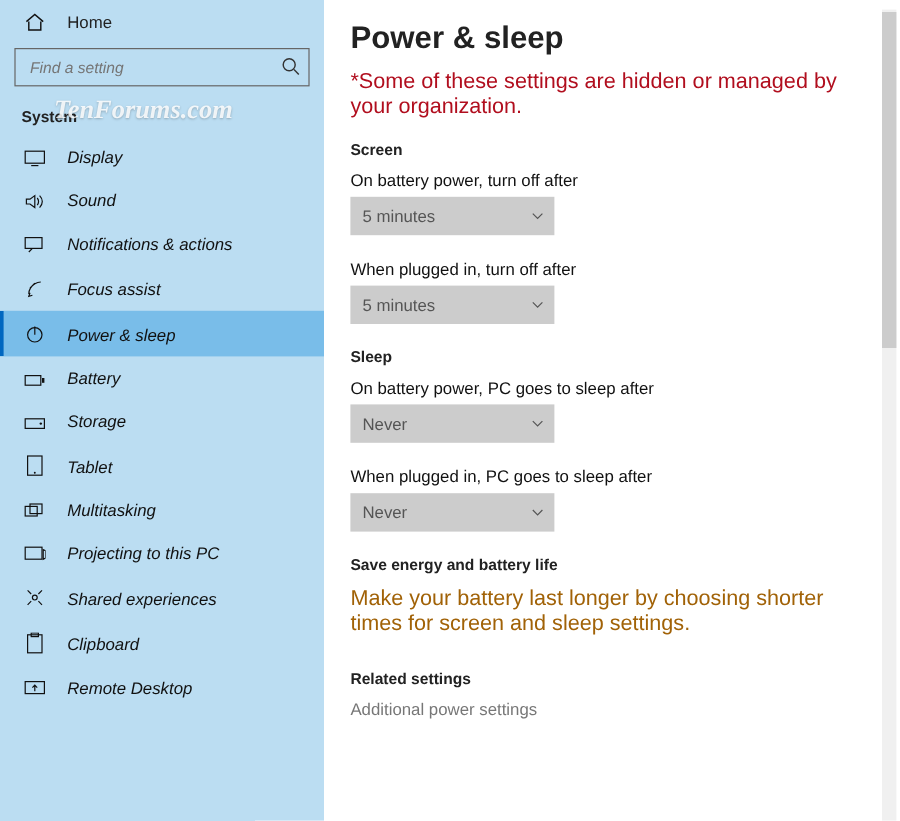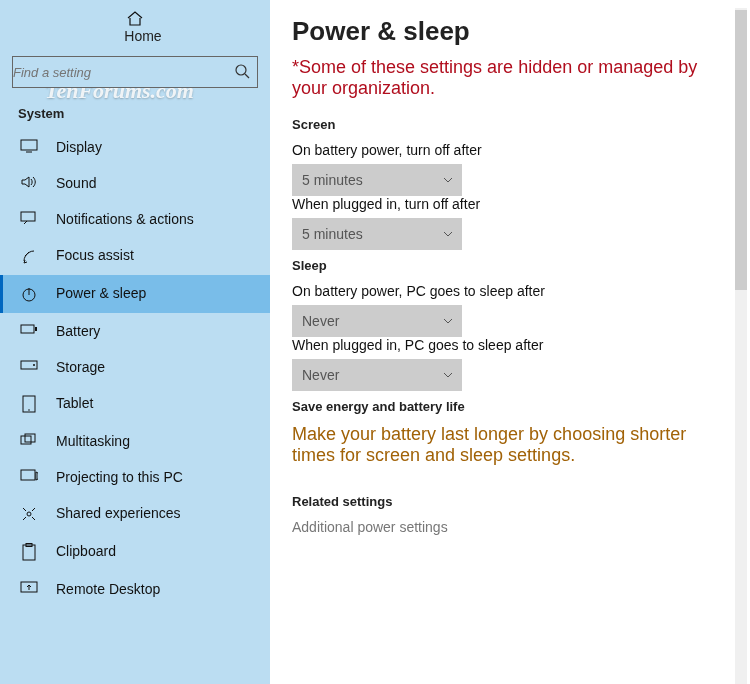--- a/index.html
+++ b/index.html
@@ -27,50 +27,51 @@
   .titlebar .title { margin-left: 12px; font-size: 13px; color: #000; }
   .win-controls { margin-left: auto; display: flex; background:#fff; height:100%; align-items:stretch; }
   .win-btn { width: 46px; display:flex; align-items:center; justify-content:center; }
   .win-btn svg { stroke:#111; }
 
   
   .body { flex: 1; display: flex; min-height: 0; }
 
   
   .sidebar { width: 270px; background: #bbddf2; display:flex; flex-direction:column; overflow:hidden;}
-  .home-row { display:flex; align-items:center; padding:10px 18px 6px 18px;flex-direction:column; }
+  .home-row { display:flex; align-items:flex-start; padding:10px 18px 6px 18px; }
   .home-row .icon { width:22px; display:flex; justify-content:center;}
   .home-row .label { margin-left:16px; font-size:14px;}
   .watermark { position:absolute; top:78px; left:45px; font-family:Georgia,"Times New Roman",serif; font-style:italic; font-size:22px; font-weight:bold; color:rgba(255,255,255,0.85); pointer-events:none; text-shadow:0 1px 2px rgba(0,0,0,0.25);}
   .search-wrap { margin:6px 12px 10px 12px; position:relative;}
   .search-box {
     width:100%; height:32px; border:1px solid #666; background:#bbddf2;
-    padding:4px 30px 4px 0; font-size:13px; color:#333; font-style:italic;
+    padding:4px 30px 4px 12px; font-size:13px; color:#333; font-style:italic;
   }
   .search-icon { position:absolute; right:8px; top:7px; }
   .section-label { padding:8px 18px 8px 18px; font-size:13px; font-weight:600;}
   .nav { list-style:none; flex:1; overflow-y:auto; }
   .nav-item {
-    display:flex; align-items:flex-start; padding:10px 18px;
-    font-size:14px; color:#111;
+    display:flex; align-items:flex-end; padding:10px 18px;
+    font-size:14px; color:#111;font-style:italic;
   }
   .nav-item .icon { width:22px; display:flex; justify-content:center; align-items:center;}
   .nav-item .label { margin-left:16px;}
   .nav-item.active { background:#79bde9; box-shadow: inset 3px 0 0 #0067c0; }
   
   
   .main { flex:1; display:flex; min-width:0; background:#fff;}
   .content { flex:1; padding:16px 22px 0 22px; overflow:hidden;}
   .page-title { font-size:26px; font-weight:600; margin-bottom:10px; }
   .managed-note { color:#b10e1e; font-size:18px; margin-bottom:18px;}
   .section-h { font-size:13px; font-weight:600; margin-top:8px; margin-bottom:10px;}
   .field-label { font-size:14px; color:#111; margin-bottom:6px;}
   .select {
     width:170px; height:32px; background:#ccc; position:relative;
     display:flex; align-items:center; padding-left:10px; color:#555; font-size:14px;
+    margin-bottom:20px;
   }
   .select .chev { position:absolute; right:8px; top:10px;}
   .sub-desc { color:#a16207; font-size:18px; margin-top:4px; margin-bottom:22px;}
   .block { margin-bottom:28px;}
   .link-like { color:#777; font-size:14px; margin-top:6px;}
   .scrollbar { width:18px; background:#fff; display:flex; flex-direction:column; align-items:center;}
   .scrollbar .track { flex:1; width:12px; background:#f0f0f0; position:relative; margin-top:8px;}
   .scrollbar .thumb { position:absolute; top:2px; left:0; right:0; height:280px; background:#ccc;}
   
   svg { display:block; }

